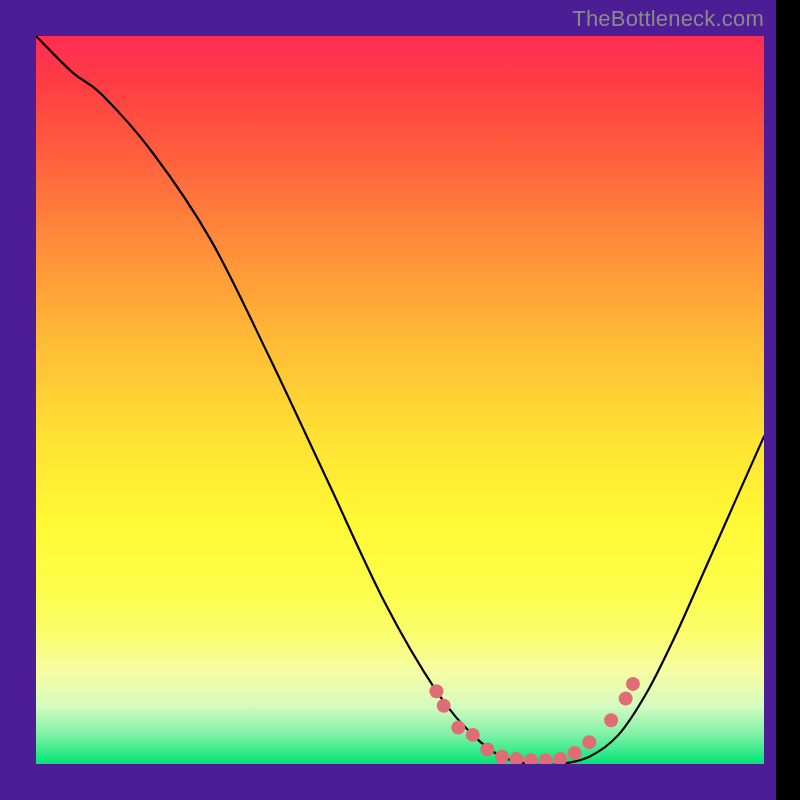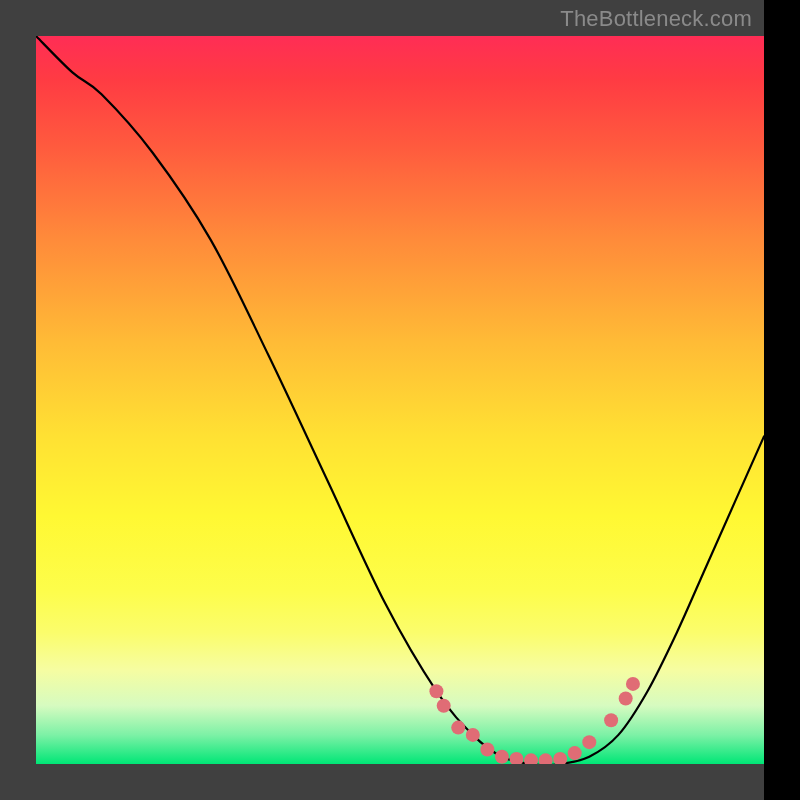--- a/index.html
+++ b/index.html
@@ -10,21 +10,22 @@
     background: #000;
     overflow: hidden;
     font-family: Arial, Helvetica, sans-serif;
   }
   .frame {
     position: absolute;
     top: 0;
     left: 0;
     width: 764px;
     height: 800px;
-    background: #404040;
+    background: #4c1d95;
+    padding-left: 12px;
   }
   .plot {
     position: absolute;
     top: 36px;
     left: 36px;
     width: 728px;
     height: 728px;
     overflow: hidden;
   }
   .gradient {

